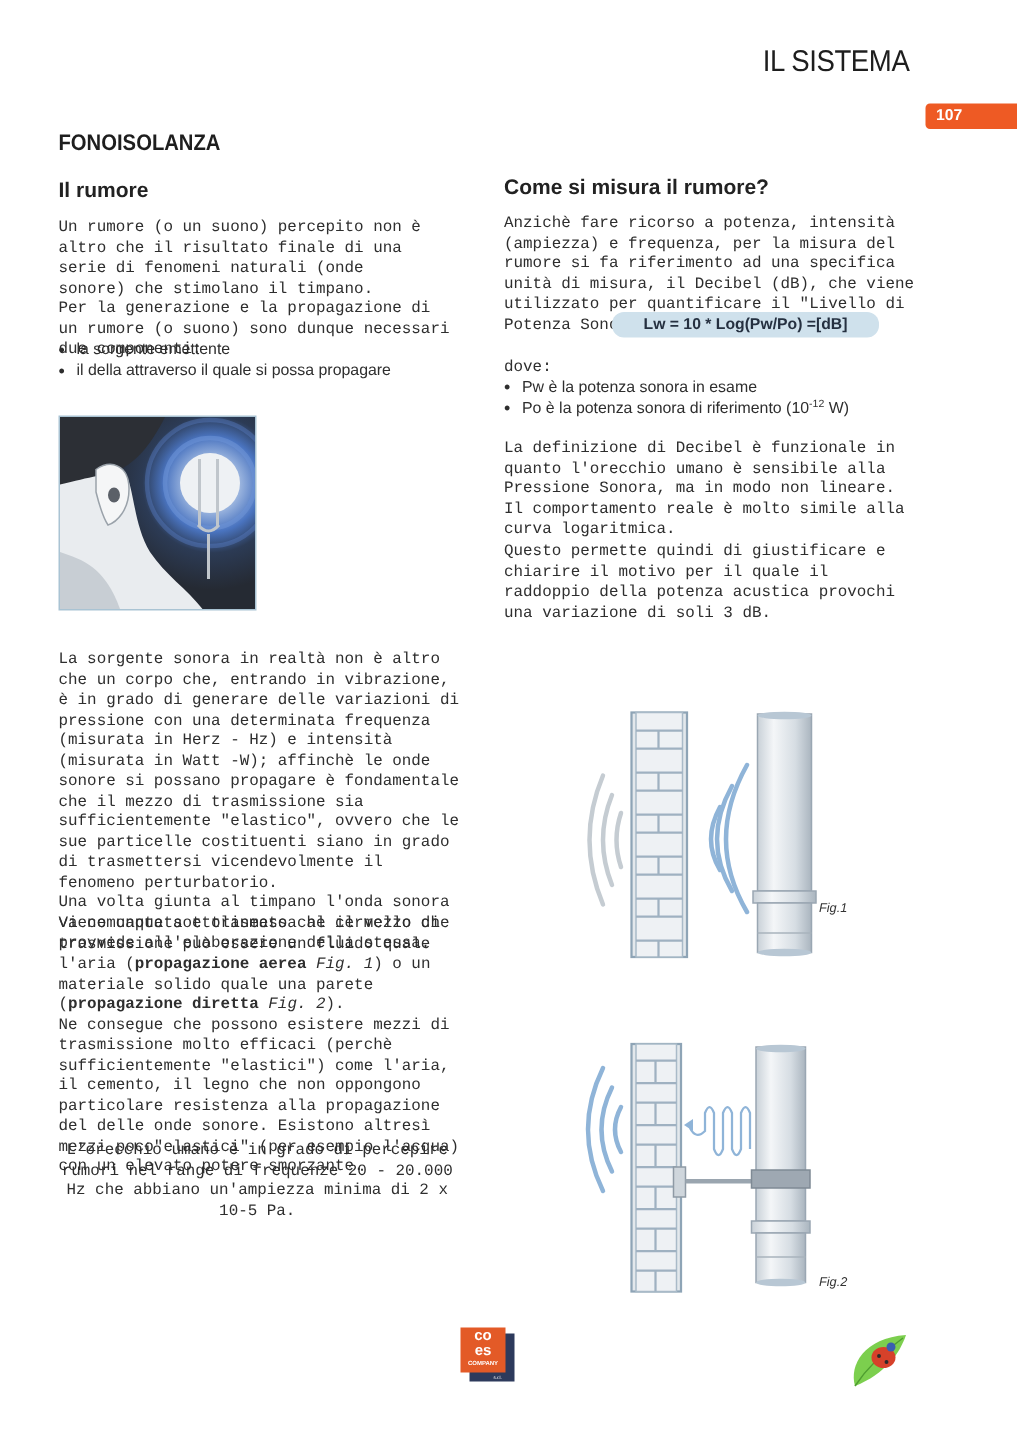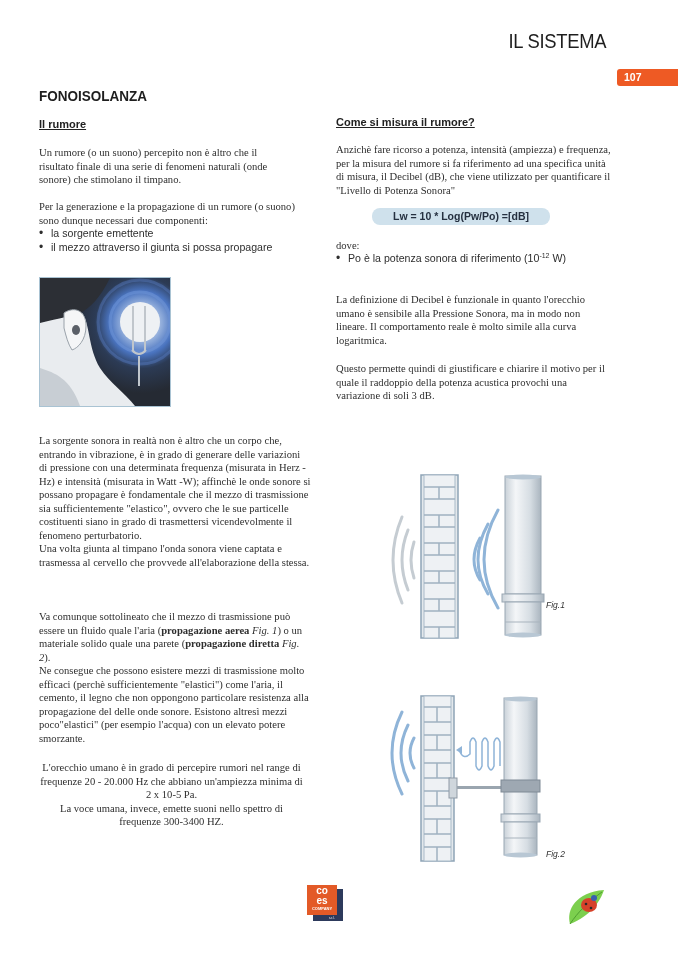--- a/index.html
+++ b/index.html
@@ -5,48 +5,48 @@
   html, body { margin:0; padding:0; background:#ffffff; }
   body { width:678px; height:958px; position:relative; overflow:hidden;
          font-family:"DejaVu Sans Condensed","DejaVu Sans", sans-serif; color:#2a2a2a; }
   .abs { position:absolute; }
   .header-title { right:72px; top:30px; font-family:"Liberation Sans", sans-serif; font-size:20px;
                   letter-spacing:-0.3px; color:#1e1e1e; font-weight:normal; transform:scaleX(0.92); transform-origin:right; }
   .page-badge { left:617px; top:69px; width:61px; height:17px; background:#ee5a24; border-radius:3px 0 0 3px;
                 color:#fff; font-family:"Liberation Sans", sans-serif; font-weight:bold; font-size:10.5px; line-height:17px; padding-left:7px; box-sizing:border-box; }
   .section-title { left:39px; top:87px; font-family:"Liberation Sans", sans-serif; font-size:15px; font-weight:bold;
                    color:#1e1e1e; transform:scaleX(0.9); transform-origin:left; }
-  .subhead { font-family:"Liberation Sans", sans-serif; font-weight:bold; font-size:11px; color:#222;text-decoration:underline; }
-  .para { font-family:Liberation Serif, serif; font-size:10.6px; line-height:13.5px; color:#2e2e2e; margin:0; }
+  .subhead { font-family:"Liberation Sans", sans-serif; font-weight:bold; font-size:14px; color:#222; }
+  .para { font-family:Liberation Mono, monospace; font-size:10.6px; line-height:13.5px; color:#2e2e2e; margin:0; }
   .para b { font-weight:bold; }
   .para i { font-style:italic; }
   ul.bullets { list-style:none; margin:0; padding:0; font-family:"Liberation Sans", sans-serif; font-size:10.6px; line-height:13.5px; color:#2e2e2e; }
   ul.bullets li { position:relative; padding-left:12px; }
   ul.bullets li::before { content:"\2022"; position:absolute; left:0; top:0; font-size:12px; }
-  .formula { left:372px; top:208px; width:178px; height:17px; background:#cfe1ec; border-radius:8px;
+  .formula { left:408px; top:208px; width:178px; height:17px; background:#cfe1ec; border-radius:8px;
              font-family:"Liberation Sans", sans-serif; font-weight:bold; font-size:10.5px; line-height:17px; text-align:center; color:#253040; }
   sup { font-size:7px; vertical-align:4px; line-height:0; }
   .figcap { font-family:"Liberation Sans", sans-serif; font-style:italic; font-size:8.5px; color:#333; }
 </style>
 </head>
 <body>
 
 <div class="abs header-title">IL SISTEMA</div>
 <div class="abs page-badge">107</div>
 
 <div class="abs section-title">FONOISOLANZA</div>
 
 <div class="abs subhead" style="left:39px; top:118px;">Il rumore</div>
 
 <p class="abs para" style="left:39px; top:146px; width:250px;">Un rumore (o un suono) percepito non è altro che il risultato finale di una serie di fenomeni naturali (onde sonore) che stimolano il timpano.</p>
 
 <p class="abs para" style="left:39px; top:200px; width:265px;">Per la generazione e la propagazione di un rumore (o suono) sono dunque necessari due componenti:</p>
 <ul class="abs bullets" style="left:39px; top:227px; width:270px;">
   <li>la sorgente  emettente</li>
-  <li>il mezzo attraverso il giunta si possa propagare</li>
+  <li>il della attraverso il quale si possa propagare</li>
 </ul>
 
 <div class="abs" style="left:39px; top:277px; width:130px; height:128px; overflow:hidden; border:1px solid #a9c3d3;">
   <svg width="130" height="128" viewBox="0 0 130 128">
     <defs>
       <radialGradient id="glow" cx="0.78" cy="0.35" r="0.55">
         <stop offset="0" stop-color="#f4f6f8"></stop>
         <stop offset="0.25" stop-color="#9fb8e0"></stop>
         <stop offset="0.45" stop-color="#4a74c0"></stop>
         <stop offset="0.65" stop-color="#2c3b55"></stop>
@@ -70,30 +70,31 @@
     <rect x="104" y="28" width="2" height="45" fill="#c0c6cc"></rect>
     <path d="M92,72 Q99,80 106,72" fill="none" stroke="#c0c6cc" stroke-width="2"></path>
     <rect x="98" y="78" width="2" height="30" fill="#c0c6cc"></rect>
   </svg>
 </div>
 
 <p class="abs para" style="left:39px; top:434px; width:272px;"><span>La sorgente sonora in realtà non è altro che un corpo che, entrando in vibrazione, è in grado di generare delle variazioni di pressione con una determinata frequenza (misurata in Herz - Hz) e intensità (misurata in Watt -W); affinchè le onde sonore si possano propagare è fondamentale che il mezzo di trasmissione sia sufficientemente "elastico", ovvero che le sue particelle costituenti siano in grado di trasmettersi vicendevolmente il fenomeno perturbatorio.</span><br><span>Una volta giunta al timpano l'onda sonora viene captata e trasmessa al cervello che provvede all'elaborazione della stessa.</span></p>
 
 <p class="abs para" style="left:39px; top:610px; width:272px;"><span>Va comunque sottolineato che il mezzo di trasmissione può essere un fluido quale l'aria (</span><b>propagazione aerea</b> <i>Fig. 1</i><span>) o un materiale solido quale una parete (</span><b>propagazione diretta</b> <i>Fig. 2</i><span>).</span><br><span>Ne consegue che possono esistere mezzi di trasmissione molto efficaci (perchè sufficientemente "elastici") come l'aria, il cemento, il legno che non oppongono particolare resistenza alla propagazione del delle onde sonore. Esistono altresì mezzi poco"elastici" (per esempio l'acqua) con un elevato potere smorzante.</span></p>
 
-<p class="abs para" style="left:39px; top:761px; width:265px;text-align:center;"><span>L'orecchio umano è in grado di percepire rumori nel range di frequenze 20 - 20.000 Hz che abbiano un'ampiezza minima di 2 x 10-5 Pa.</span><br><span>La voce umana, invece, emette suoni nello spettro di frequenze 300-3400 HZ.</span></p>
+<p class="abs para" style="left:39px; top:761px; width:265px;text-align:center;"><span>L'orecchio umano è in grado di percepire rumori nel range di frequenze 20 - 20.000 Hz che abbiano un'ampiezza minima di 2 x 10-5 Pa.</span><br></p>
 
 <div class="abs subhead" style="left:336px; top:116px;">Come si misura il rumore?</div>
 
 <p class="abs para" style="left:336px; top:143px; width:278px;">Anzichè fare ricorso a potenza, intensità (ampiezza) e frequenza, per la misura del rumore si fa riferimento ad una specifica unità di misura, il Decibel (dB), che viene utilizzato per quantificare il "Livello di Potenza Sonora"</p>
 
 <div class="abs formula">Lw = 10 * Log(Pw/Po) =[dB]</div>
 
 <p class="abs para" style="left:336px; top:239px;">dove:</p>
 <ul class="abs bullets" style="left:336px; top:252px; width:280px;">
+  <li>Pw è la potenza sonora in esame</li>
   <li><span>Po è la potenza sonora di riferimento (10</span><sup>-12</sup><span> W)</span></li>
 </ul>
 
 <p class="abs para" style="left:336px; top:293px; width:278px;">La definizione di Decibel è funzionale in quanto l'orecchio umano è sensibile alla Pressione Sonora, ma in modo non lineare. Il comportamento reale è molto simile alla curva logaritmica.</p>
 
 <p class="abs para" style="left:336px; top:362px; width:270px;">Questo permette quindi di giustificare e chiarire il motivo per il quale il raddoppio della potenza acustica provochi  una variazione di soli 3 dB.</p>
 
 <div class="abs" style="left:380px; top:460px; width:200px; height:190px;">
   <svg width="200" height="190" viewBox="0 0 200 190">
 

